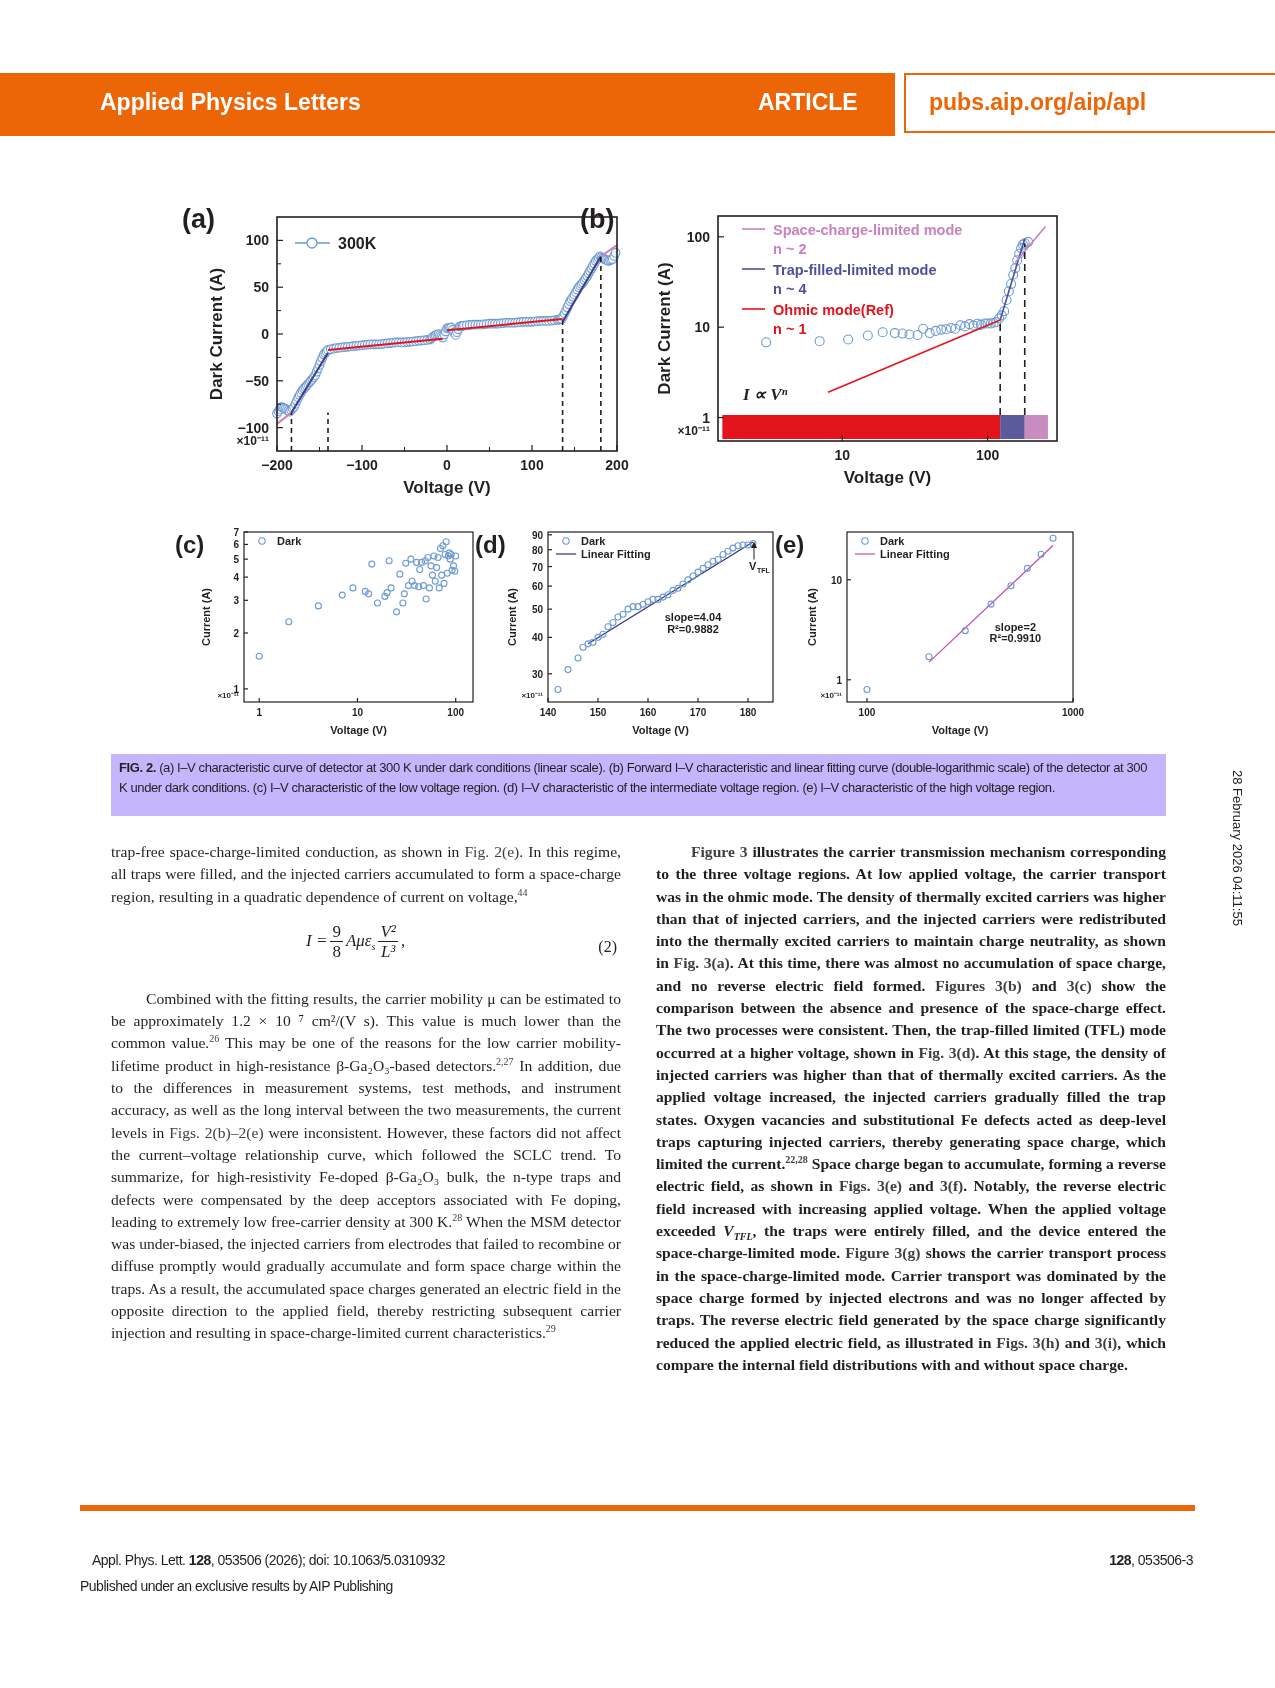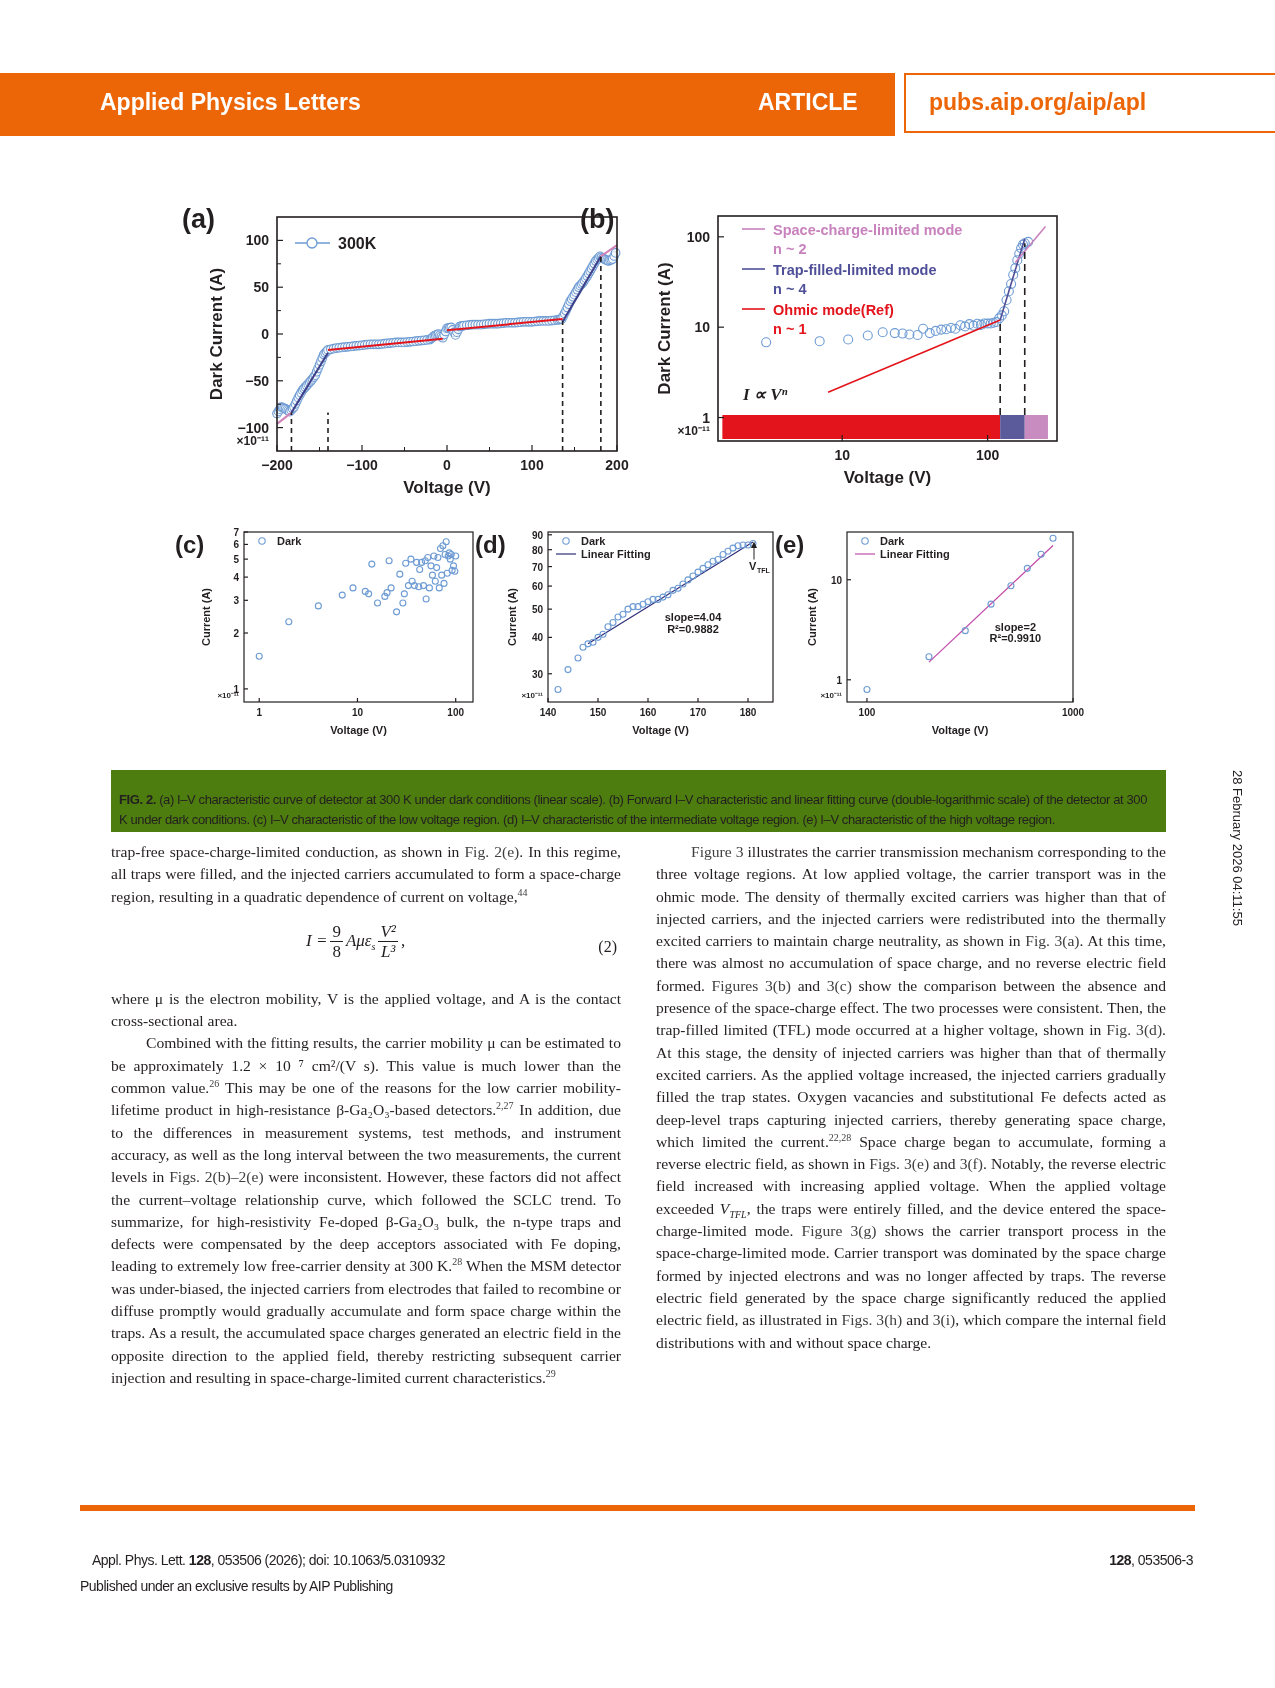--- a/index.html
+++ b/index.html
@@ -12,26 +12,26 @@
 
   .panel { position:absolute; }
   .panel svg { overflow:visible; }
   .plabel { font:bold 27px "Liberation Sans", sans-serif; fill:#231f20; }
   .tick { font:bold 14px "Liberation Sans", sans-serif; fill:#231f20; }
   .tick-s { font:bold 10px "Liberation Sans", sans-serif; fill:#231f20; }
   .axlab { font:bold 17px "Liberation Sans", sans-serif; fill:#231f20; }
   .axlab-s { font:bold 11px "Liberation Sans", sans-serif; fill:#231f20; }
   .leg-s { font:bold 11px "Liberation Sans", sans-serif; fill:#231f20; }
 
-  #caption { position:absolute; left:111px; top:754px; width:1055px; height:62px; background:#4d7c0f; padding:20px 8px; box-sizing:border-box; font:13px/20px "Liberation Sans", sans-serif; color:#231f20; letter-spacing:-0.4px;margin-top:16px; }
+  #caption { position:absolute; left:111px; top:754px; width:1055px; height:62px; background:#c4b5fd; padding:4px 8px; box-sizing:border-box; font:13px/20px "Liberation Sans", sans-serif; color:#231f20; letter-spacing:-0.4px; }
   #caption b { font-weight:bold; }
 
   .col { position:absolute; top:841px; width:510px; font:15.6px/22.3px "Liberation Serif", serif; text-align:justify; color:#231f20; }
   #col-left { left:111px; }
-  #col-right { left:656px; }
+  #col-right { left:656px;font-weight:bold; }
   .col p { margin:0; }
   .indent { text-indent:35px; }
   .link { color:#404040; }
   sup { font-size:10px; line-height:0; vertical-align:super; }
   sub { font-size:10px; line-height:0; }
   .eq { position:relative; height:70px; margin:6px 0 4px 0; }
   .eq-body { position:absolute; left:195px; top:8px; font-size:17px; font-style:italic; display:flex; align-items:center; }
   .frac { display:inline-flex; flex-direction:column; align-items:center; margin:0 3px; font-style:normal; line-height:19px; }
   .frac .num { border-bottom:1px solid #231f20; padding:0 2px; }
   .eq-num { position:absolute; right:4px; top:22px; font-size:16px; }
@@ -565,21 +565,20 @@
         </span>
       <span><span>Aμε</span><sub>s</sub></span>
       <span class="frac" style="font-style:italic">
           <span class="num">V²</span>
           <span>L³</span>
         </span>
       <span style="font-style:normal">,</span>
     </div>
     <span class="eq-num">(2)</span>
   </div>
-  <p>where μ is the electron mobility, V is the applied voltage, and A is the contact cross-sectional area.</p>
   <p class="indent"><span>Combined with the fitting results, the carrier mobility μ can be estimated to be approximately 1.2 × 10 ⁷ cm²/(V s). This value is much lower than the common value.</span><sup><a class="link">26</a></sup><span> This may be one of the reasons for the low carrier mobility-lifetime product in high-resistance β-Ga₂O₃-based detectors.</span><sup><a class="link">2,27</a></sup><span> In addition, due to the differences in measurement systems, test methods, and instrument accuracy, as well as the long interval between the two measurements, the current levels in </span><a class="link">Figs. 2(b)–2(e)</a><span> were inconsistent. However, these factors did not affect the current–voltage relationship curve, which followed the SCLC trend. To summarize, for high-resistivity Fe-doped β-Ga₂O₃ bulk, the n-type traps and defects were compensated by the deep acceptors associated with Fe doping, leading to extremely low free-carrier density at 300 K.</span><sup><a class="link">28</a></sup><span> When the MSM detector was under-biased, the injected carriers from electrodes that failed to recombine or diffuse promptly would gradually accumulate and form space charge within the traps. As a result, the accumulated space charges generated an electric field in the opposite direction to the applied field, thereby restricting subsequent carrier injection and resulting in space-charge-limited current characteristics.</span><sup><a class="link">29</a></sup></p>
 </div>
 
 <div class="col" id="col-right">
   <p class="indent"><a class="link">Figure 3</a><span> illustrates the carrier transmission mechanism corresponding to the three voltage regions. At low applied voltage, the carrier transport was in the ohmic mode. The density of thermally excited carriers was higher than that of injected carriers, and the injected carriers were redistributed into the thermally excited carriers to maintain charge neutrality, as shown in </span><a class="link">Fig. 3(a)</a><span>. At this time, there was almost no accumulation of space charge, and no reverse electric field formed. </span><a class="link">Figures 3(b)</a><span> and </span><a class="link">3(c)</a><span> show the comparison between the absence and presence of the space-charge effect. The two processes were consistent. Then, the trap-filled limited (TFL) mode occurred at a higher voltage, shown in </span><a class="link">Fig. 3(d)</a><span>. At this stage, the density of injected carriers was higher than that of thermally excited carriers. As the applied voltage increased, the injected carriers gradually filled the trap states. Oxygen vacancies and substitutional Fe defects acted as deep-level traps capturing injected carriers, thereby generating space charge, which limited the current.</span><sup><a class="link">22,28</a></sup><span> Space charge began to accumulate, forming a reverse electric field, as shown in </span><a class="link">Figs. 3(e)</a><span> and </span><a class="link">3(f)</a><span>. Notably, the reverse electric field increased with increasing applied voltage. When the applied voltage exceeded </span><i><span>V</span><sub>TFL</sub></i><span>, the traps were entirely filled, and the device entered the space-charge-limited mode. </span><a class="link">Figure 3(g)</a><span> shows the carrier transport process in the space-charge-limited mode. Carrier transport was dominated by the space charge formed by injected electrons and was no longer affected by traps. The reverse electric field generated by the space charge significantly reduced the applied electric field, as illustrated in </span><a class="link">Figs. 3(h)</a><span> and </span><a class="link">3(i)</a><span>, which compare the internal field distributions with and without space charge.</span></p>
 </div>
 
 <div id="footer-bar"></div>
 <div id="footer-cite"><span>Appl. Phys. Lett. </span><b>128</b><span>, 053506 (2026); doi: 10.1063/5.0310932</span></div>
 <div id="footer-page"><b>128</b><span>, 053506-3</span></div>

